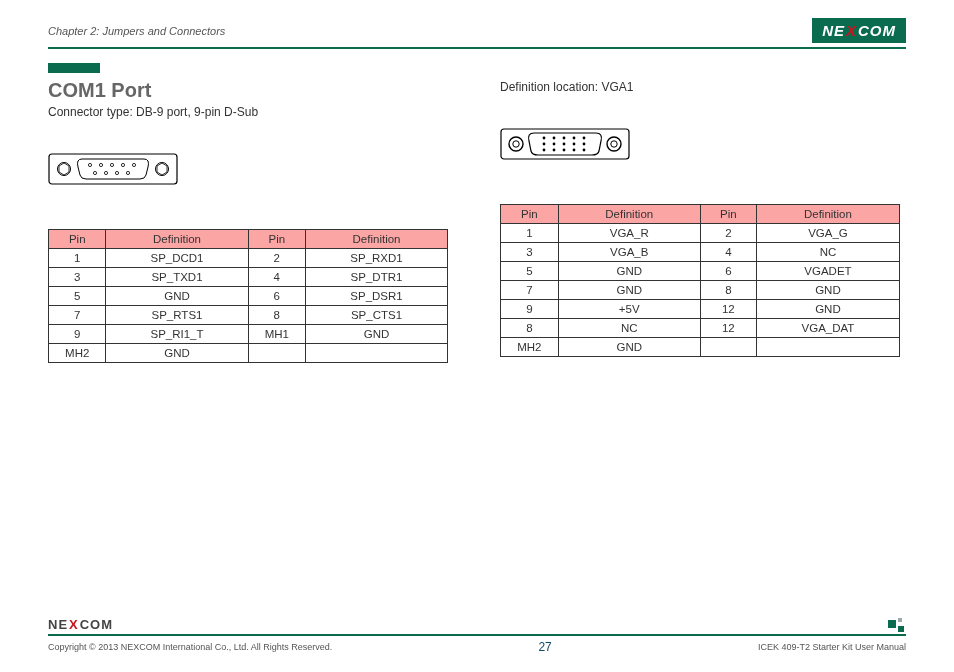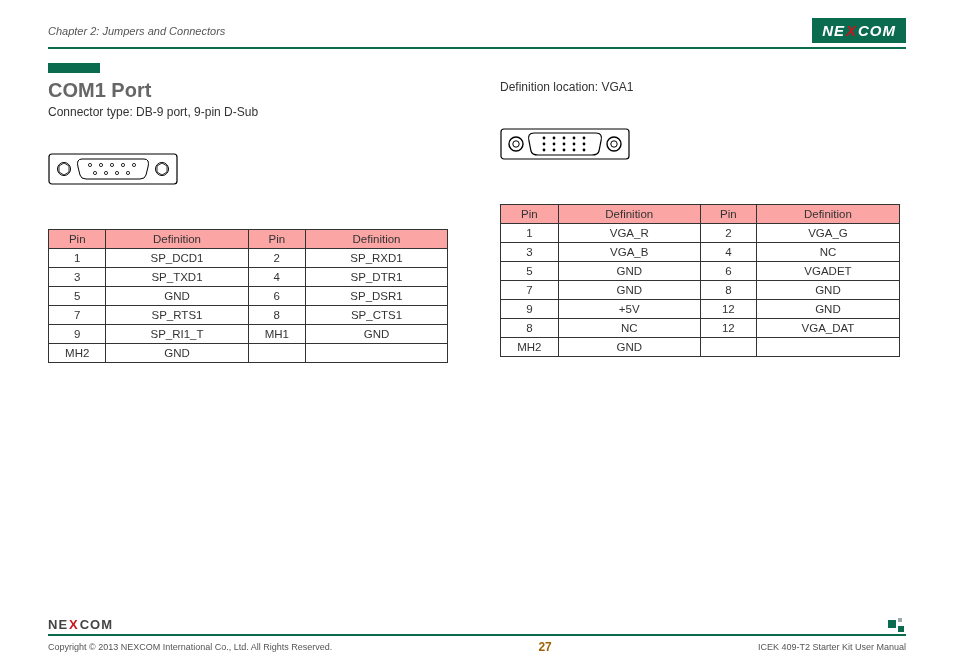--- a/index.html
+++ b/index.html
@@ -108,23 +108,23 @@
   }
   .footer-row {
     display: flex;
     justify-content: space-between;
     align-items: center;
     font-size: 9px;
     color: #555;
     gap: 40px;
   }
   .footer-center {
-    font-weight: bold;
+    font-weight: normal;
     font-size: 12px;
-    color: #a16207;
+    color: #0c4a6e;
   }
   .logo-bot {
     font-weight: bold;
     font-size: 13px;
     color: #444;
     letter-spacing: 1px;
     display: flex;
     align-items: center;
     margin-bottom: 2px;
   }

